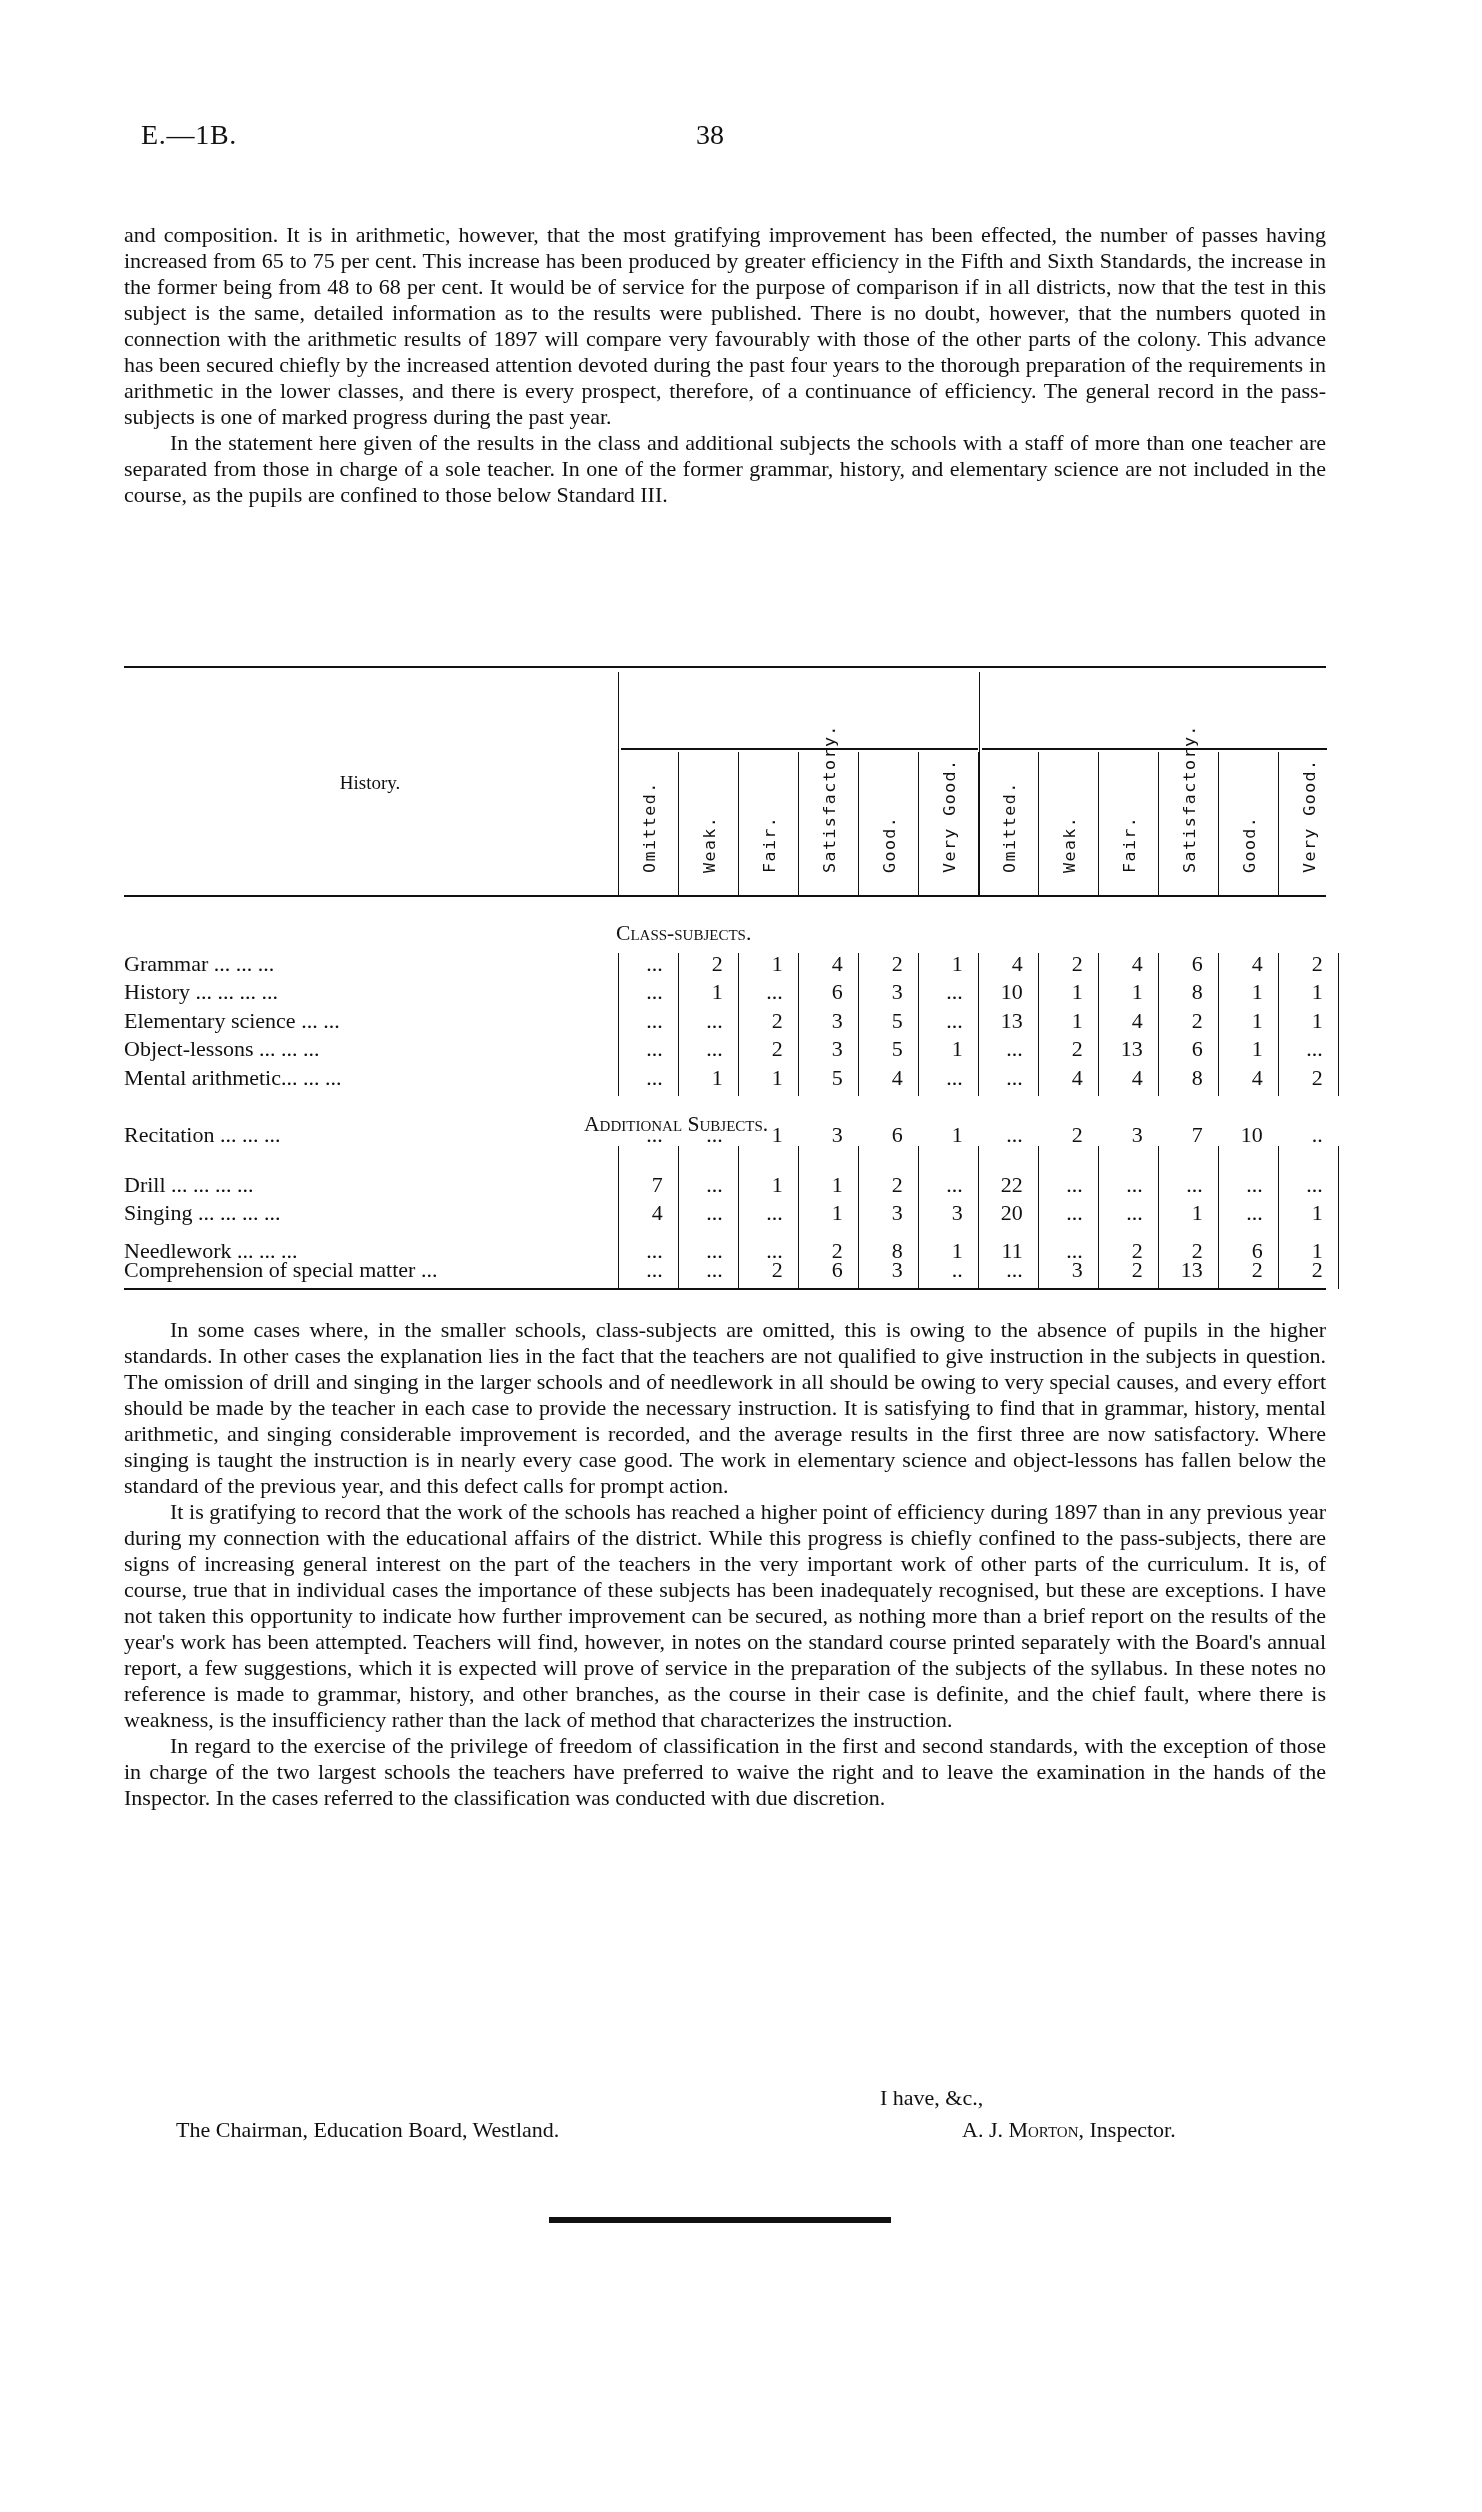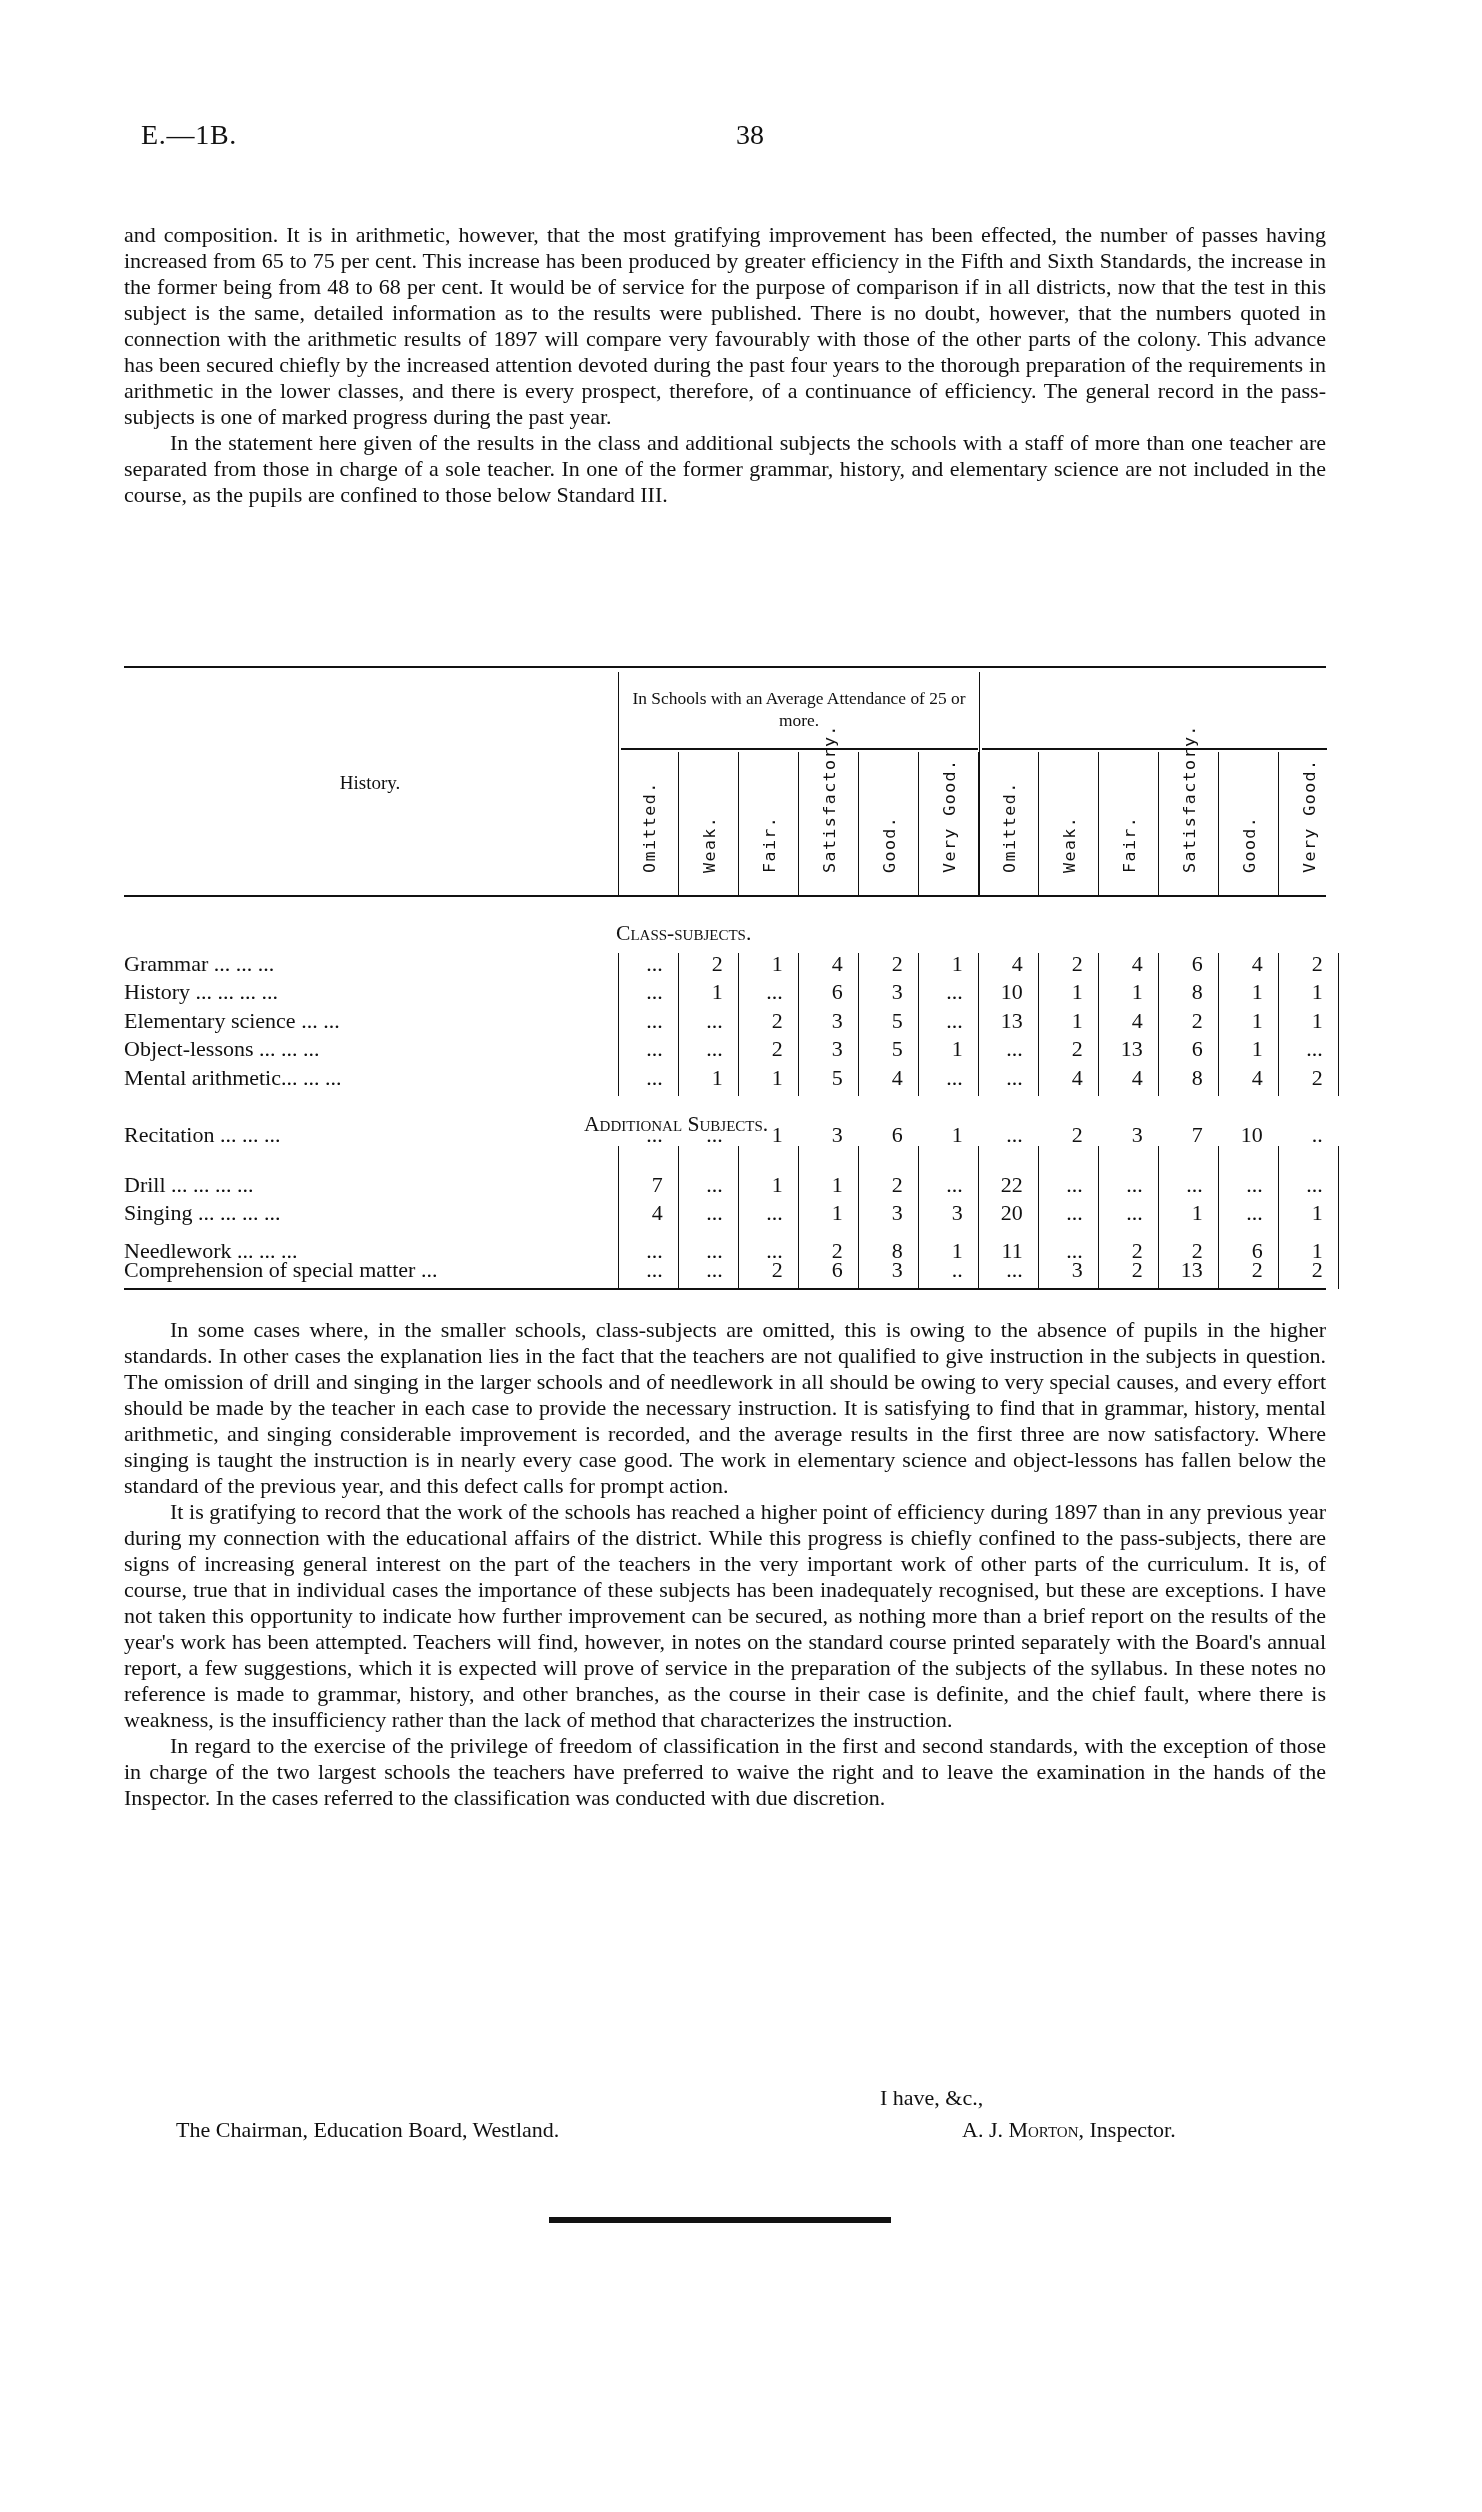--- a/index.html
+++ b/index.html
@@ -2,21 +2,21 @@
 <html style="font-size:11px"><head>
 <meta charset="utf-8">
 <style>
   html, body { margin: 0; padding: 0; background: #ffffff; }
   body { width: 1483px; height: 2512px; position: relative; overflow: hidden;
          font-family: "DejaVu Serif", "Liberation Serif", serif; color: #111; }
   .page { position: absolute; left: 0; top: 0; width: 1483px; height: 2512px; }
 
   .runhead { position: absolute; top: 119px; font-size: 28px; font-family: "Liberation Serif", serif; }
   .runhead.left { left: 126px; letter-spacing: 0.7px; margin-left: 15px; }
-  .runhead.center { left: 736px; }
+  .runhead.center { left: 696px; }
 
   .body-text { position: absolute; left: 124px; width: 1202px; font-size: 22px; line-height: 26px;
                text-align: justify; font-family: "Liberation Serif", serif; }
   .body-text p { margin: 0; text-indent: 0; }
   .body-text p.indent { text-indent: 46px; }
 
   
   .tbl { position: absolute; left: 124px; top: 666px; width: 1202px; height: 623px; }
   .rule { position: absolute; left: 0; width: 1202px; height: 0; border-top: 2.1px solid #111; }
   .vline { position: absolute; width: 0; border-left: 1.4px solid #111; }
@@ -51,21 +51,20 @@
   <div class="body-text" style="top:222px;">
     <p>and composition. It is in arithmetic, however, that the most gratifying improvement has been effected, the number of passes having increased from 65 to 75 per cent. This increase has been produced by greater efficiency in the Fifth and Sixth Standards, the increase in the former being from 48 to 68 per cent. It would be of service for the purpose of comparison if in all districts, now that the test in this subject is the same, detailed information as to the results were published. There is no doubt, however, that the numbers quoted in connection with the arithmetic results of 1897 will compare very favourably with those of the other parts of the colony. This advance has been secured chiefly by the increased attention devoted during the past four years to the thorough preparation of the requirements in arithmetic in the lower classes, and there is every prospect, therefore, of a continuance of efficiency. The general record in the pass-subjects is one of marked progress during the past year.</p>
     <p class="indent">In the statement here given of the results in the class and additional subjects the schools with a staff of more than one teacher are separated from those in charge of a sole teacher. In one of the former grammar, history, and elementary science are not included in the course, as the pupils are confined to those below Standard III.</p>
   </div>
 
   <div class="tbl">
     <div class="rule" style="top:0;"></div>
     <div class="vline" style="left:494px; top:5.6px; height:225px;"></div>
     <div class="vline" style="left:855px; top:5.6px; height:225px;"></div>
 
-    <div class="group-head" style="left:495px; width:360px; top:21px;">In Schools with an Average Attendance of 25 or more.</div>
     <div class="hline" style="left:497px; width:357px; top:82px;"></div>
     <div class="hline" style="left:858px; width:345px; top:82px;"></div>
 
     <div class="subjects-head">History.</div>
 
     <div id="col-heads">
         <div class="col-head" style="left: 495px;">
           <span>Omitted.</span>
         </div>
         <div class="col-head" style="left: 555px;">

